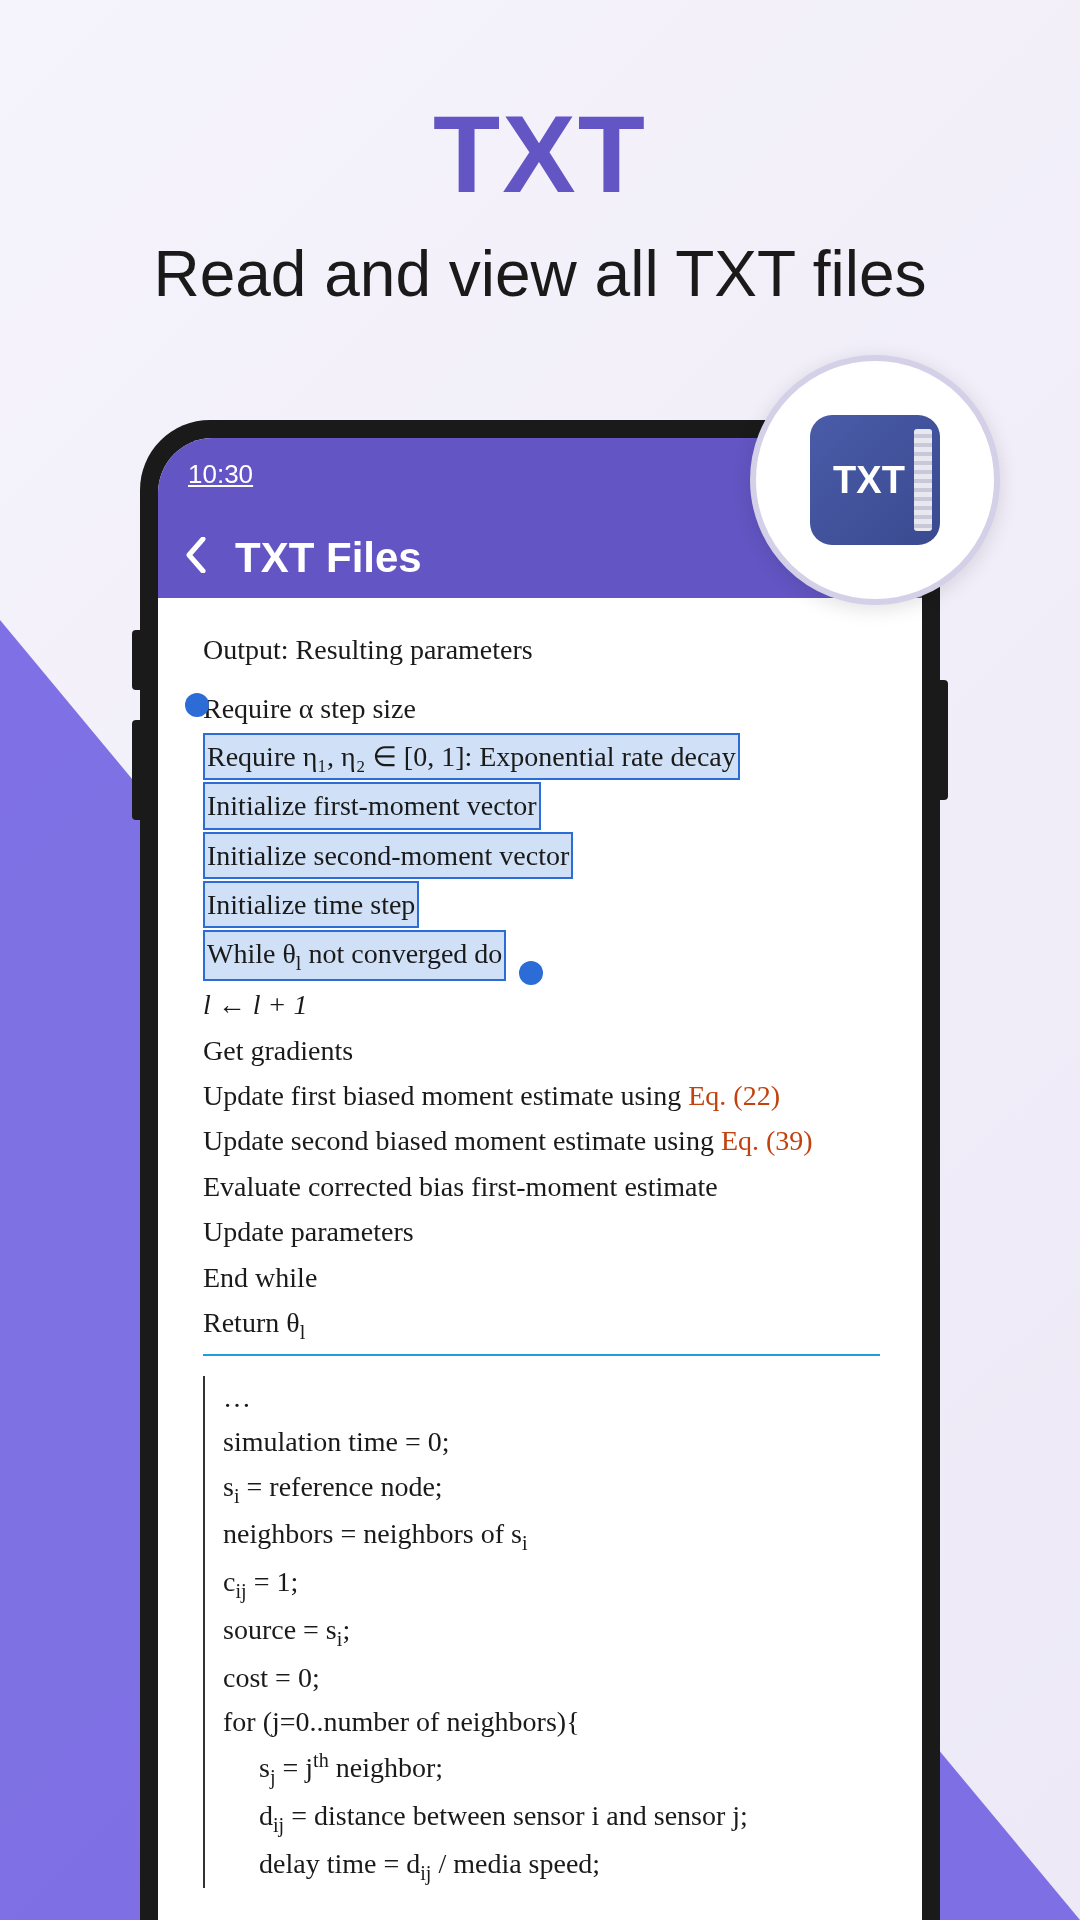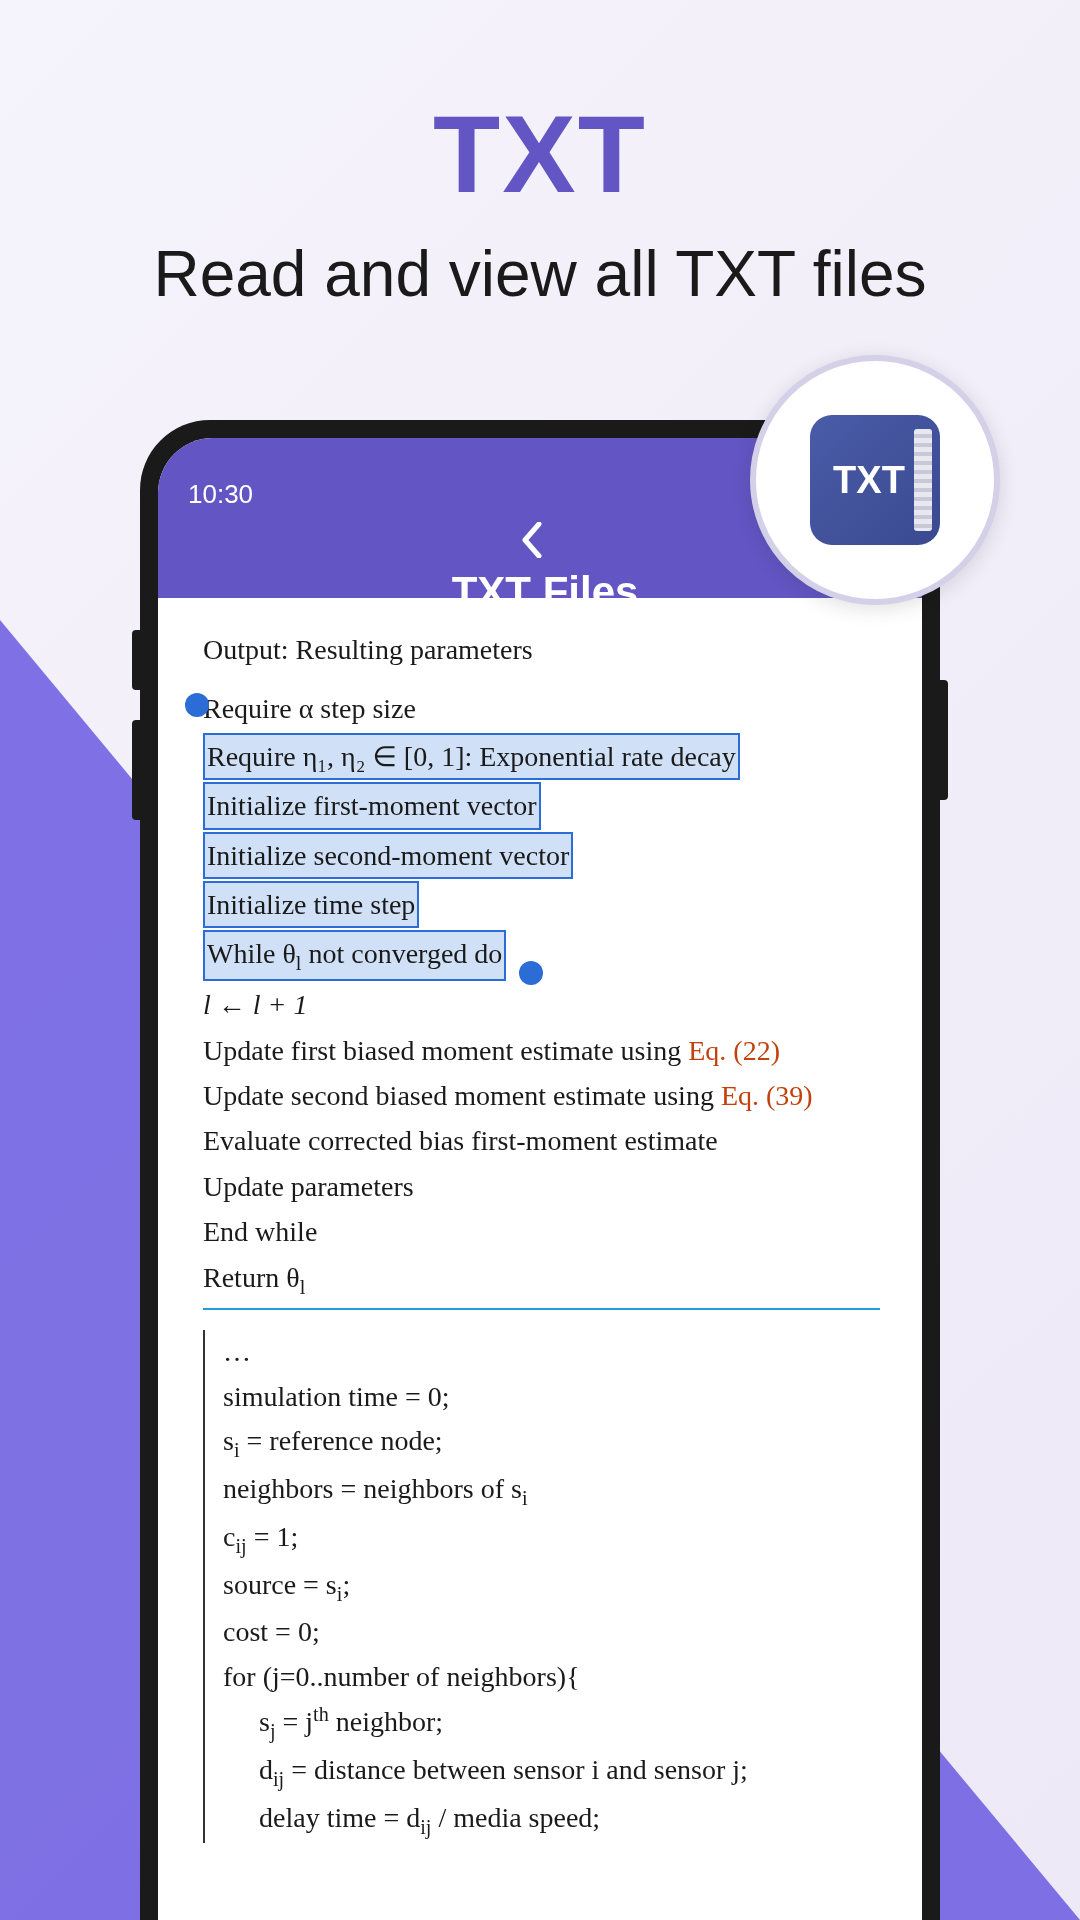--- a/index.html
+++ b/index.html
@@ -120,33 +120,33 @@
   height: 100%;
   background: #fff;
   border-radius: 55px 55px 0 0;
   overflow: hidden;
   position: relative;
 }
 .status-bar {
   height: 80px;
   background: #6356c4;
   display: flex;
-  align-items: flex-end;
+  align-items: center;
   padding: 0 30px 8px 30px;
   color: #fff;
   font-size: 26px;
+  text-decoration: underline;
 }
 .app-bar {
   height: 80px;
   background: #6356c4;
   display: flex;
   align-items: center;
   padding: 0 25px;
   color: #fff;
-  flex-direction: column;
 }
 .back-btn {
   font-size: 44px;
   font-weight: bold;
   padding: 0 18px 0 0;
 }
 .app-title {
   font-size: 42px;
   font-weight: 600;
   flex: 1;
@@ -307,20 +307,21 @@
       </div>
       <div class="txt-line"><span class="hl">Require η₁, η₂ ∈ [0, 1]: Exponential rate decay</span></div>
       <div class="txt-line"><span class="hl">Initialize first-moment vector</span></div>
       <div class="txt-line"><span class="hl">Initialize second-moment vector</span></div>
       <div class="txt-line"><span class="hl">Initialize time step</span></div>
       <div class="txt-line">
         <span class="hl"><span>While θ</span><span class="sub">l</span><span> not converged do</span></span>
         <span class="sel-handle-end"></span>
       </div>
       <div class="txt-line"><i>l ← l + 1</i></div>
+      <div class="txt-line">Get gradients</div>
       <div class="txt-line"><span>Update first biased moment estimate using </span><span class="eq-link">Eq. (22)</span></div>
       <div class="txt-line"><span>Update second biased moment estimate using </span><span class="eq-link">Eq. (39)</span></div>
       <div class="txt-line">Evaluate corrected bias first-moment estimate</div>
       <div class="txt-line">Update parameters</div>
       <div class="txt-line">End while</div>
       <div class="txt-line"><span>Return θ</span><span class="sub">l</span></div>
       <hr class="hr-line">
 
       <div class="code-block">
         <div class="code-line">…</div>

